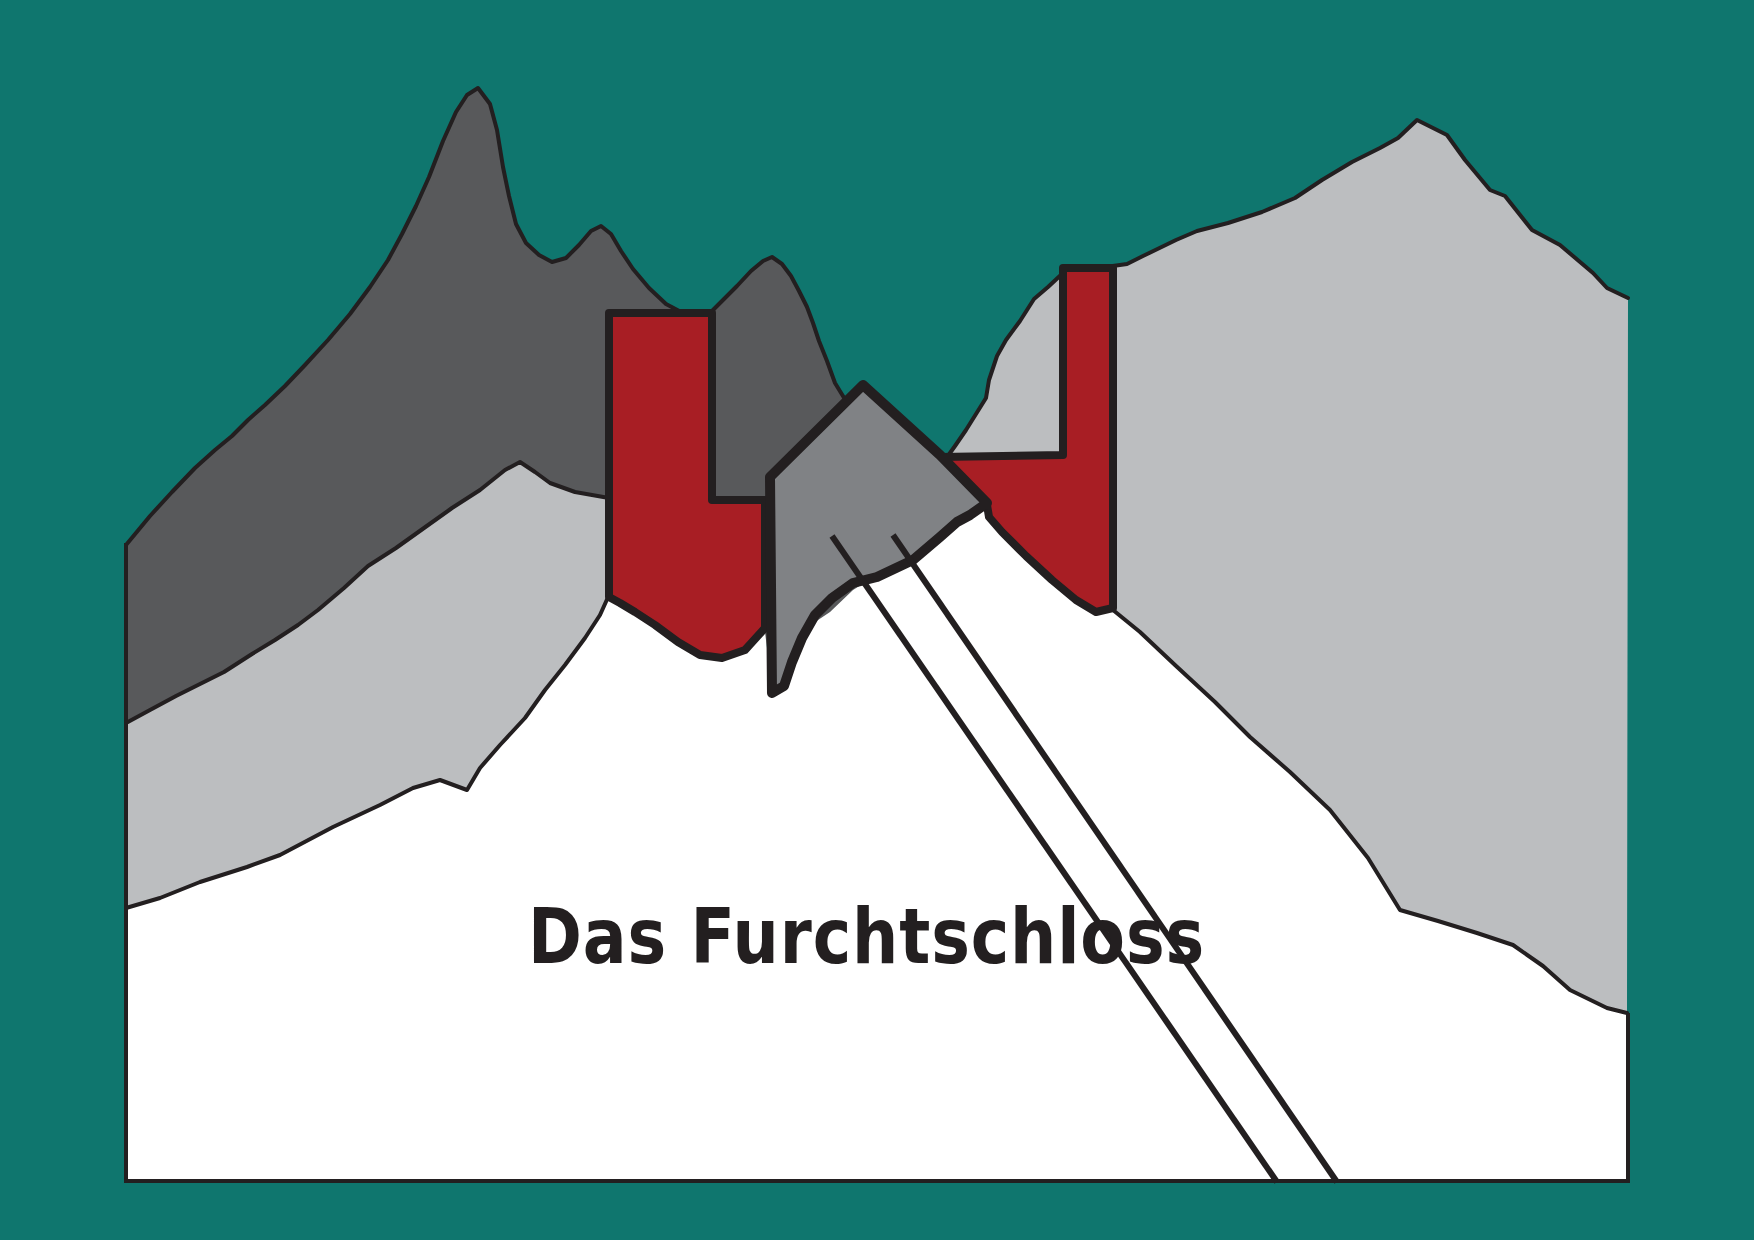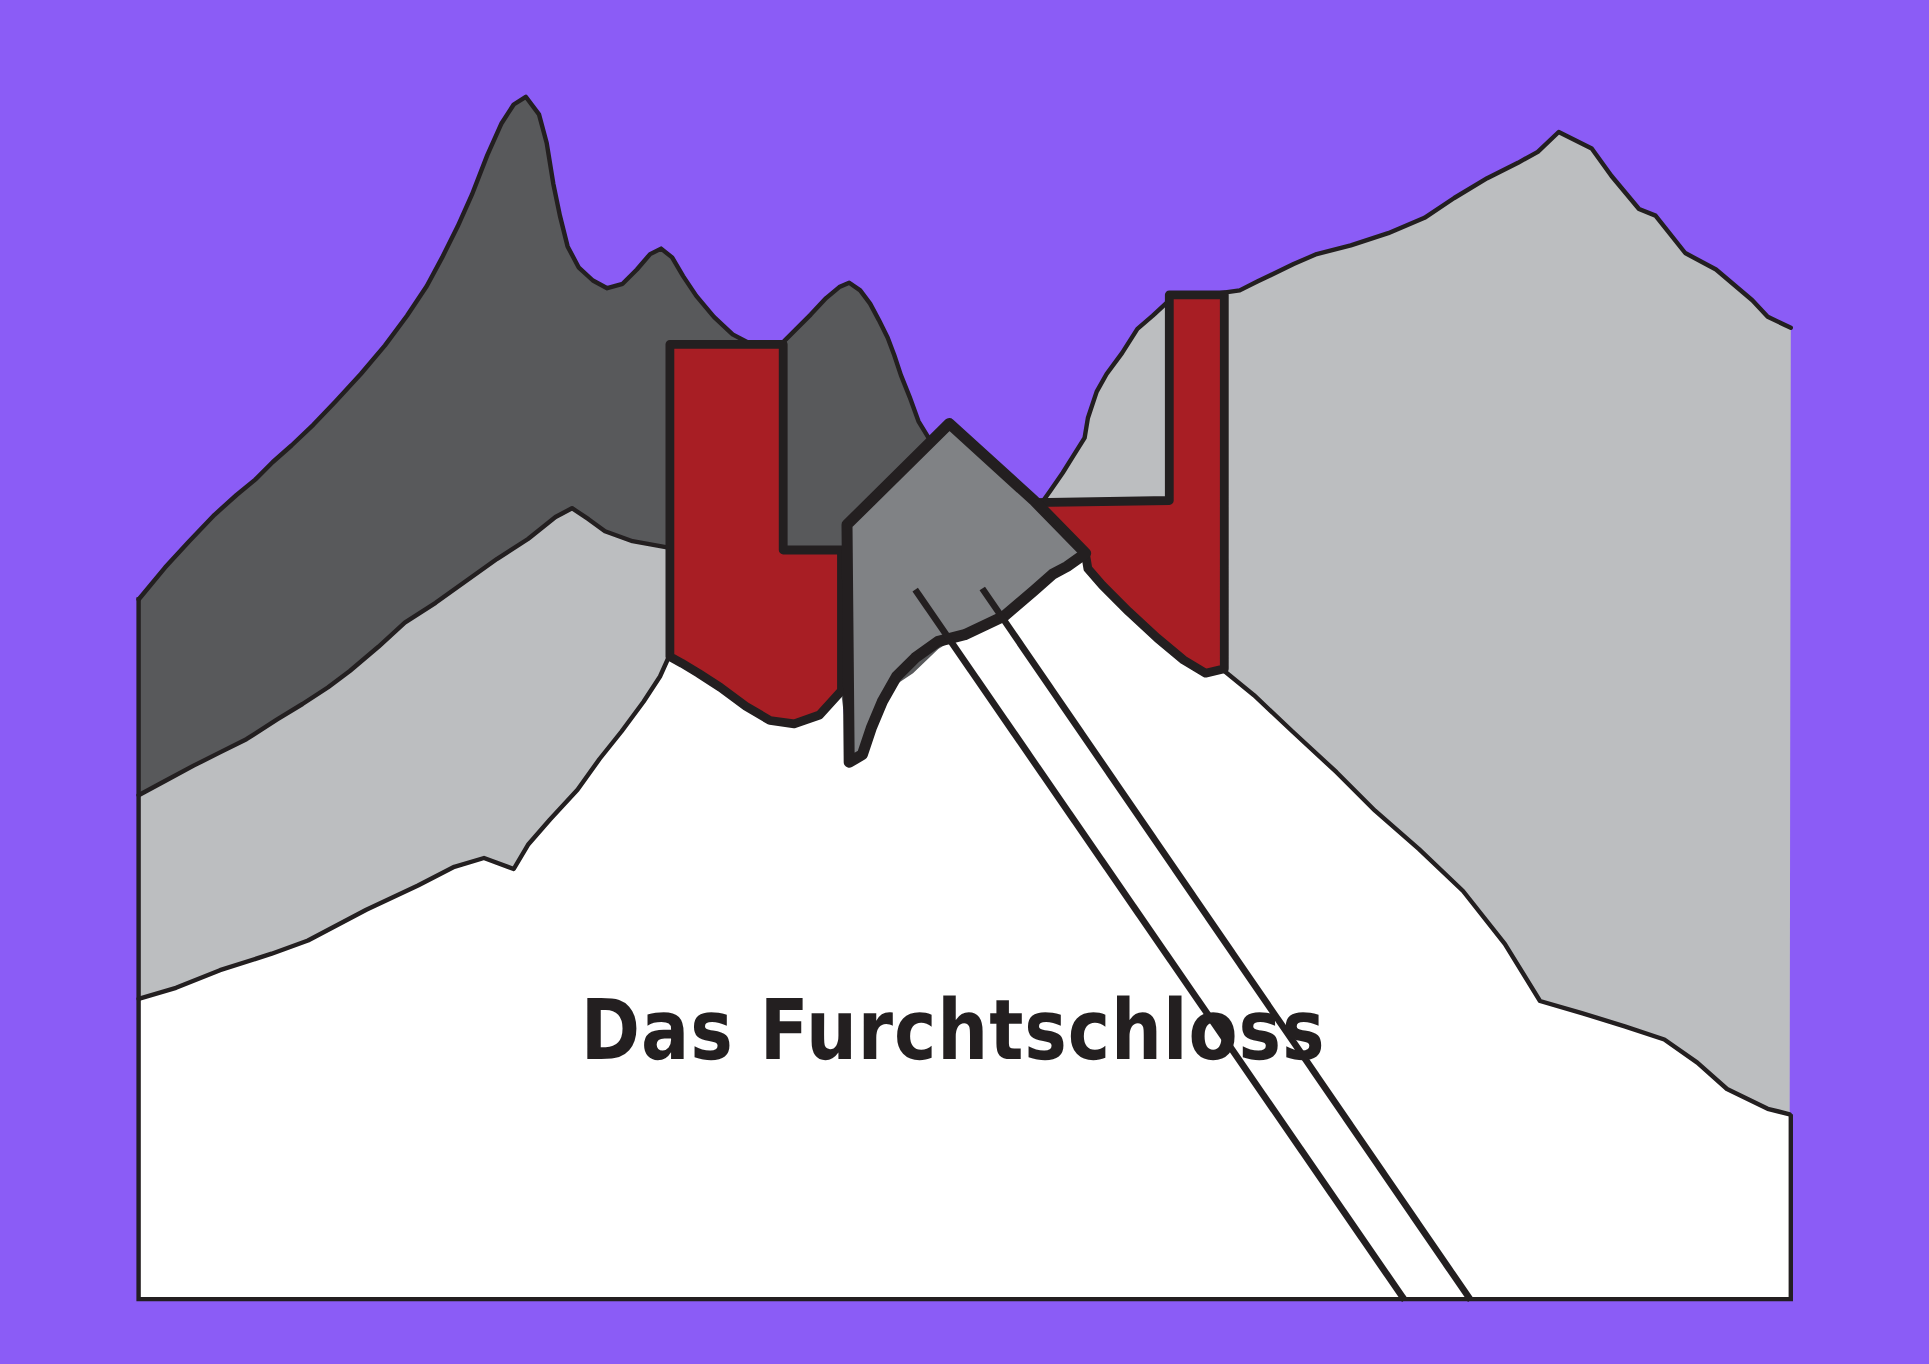--- a/index.html
+++ b/index.html
@@ -8,21 +8,21 @@
     background: #ffffff;
     width: 100%;
     height: 100%;
     overflow: hidden;
     font-family: "DejaVu Sans", sans-serif;
   }
   .stage {
     width: 1754px;
     height: 1240px;
     position: relative;
-    background: #8b5cf6;
+    background: #0f766e;
   }
   svg { display: block; }
   .title-text {
     font-family: "DejaVu Sans", sans-serif;
     font-weight: bold;
     font-size: 76px;
     letter-spacing: 1px;
   }
 </style>
 </head>

